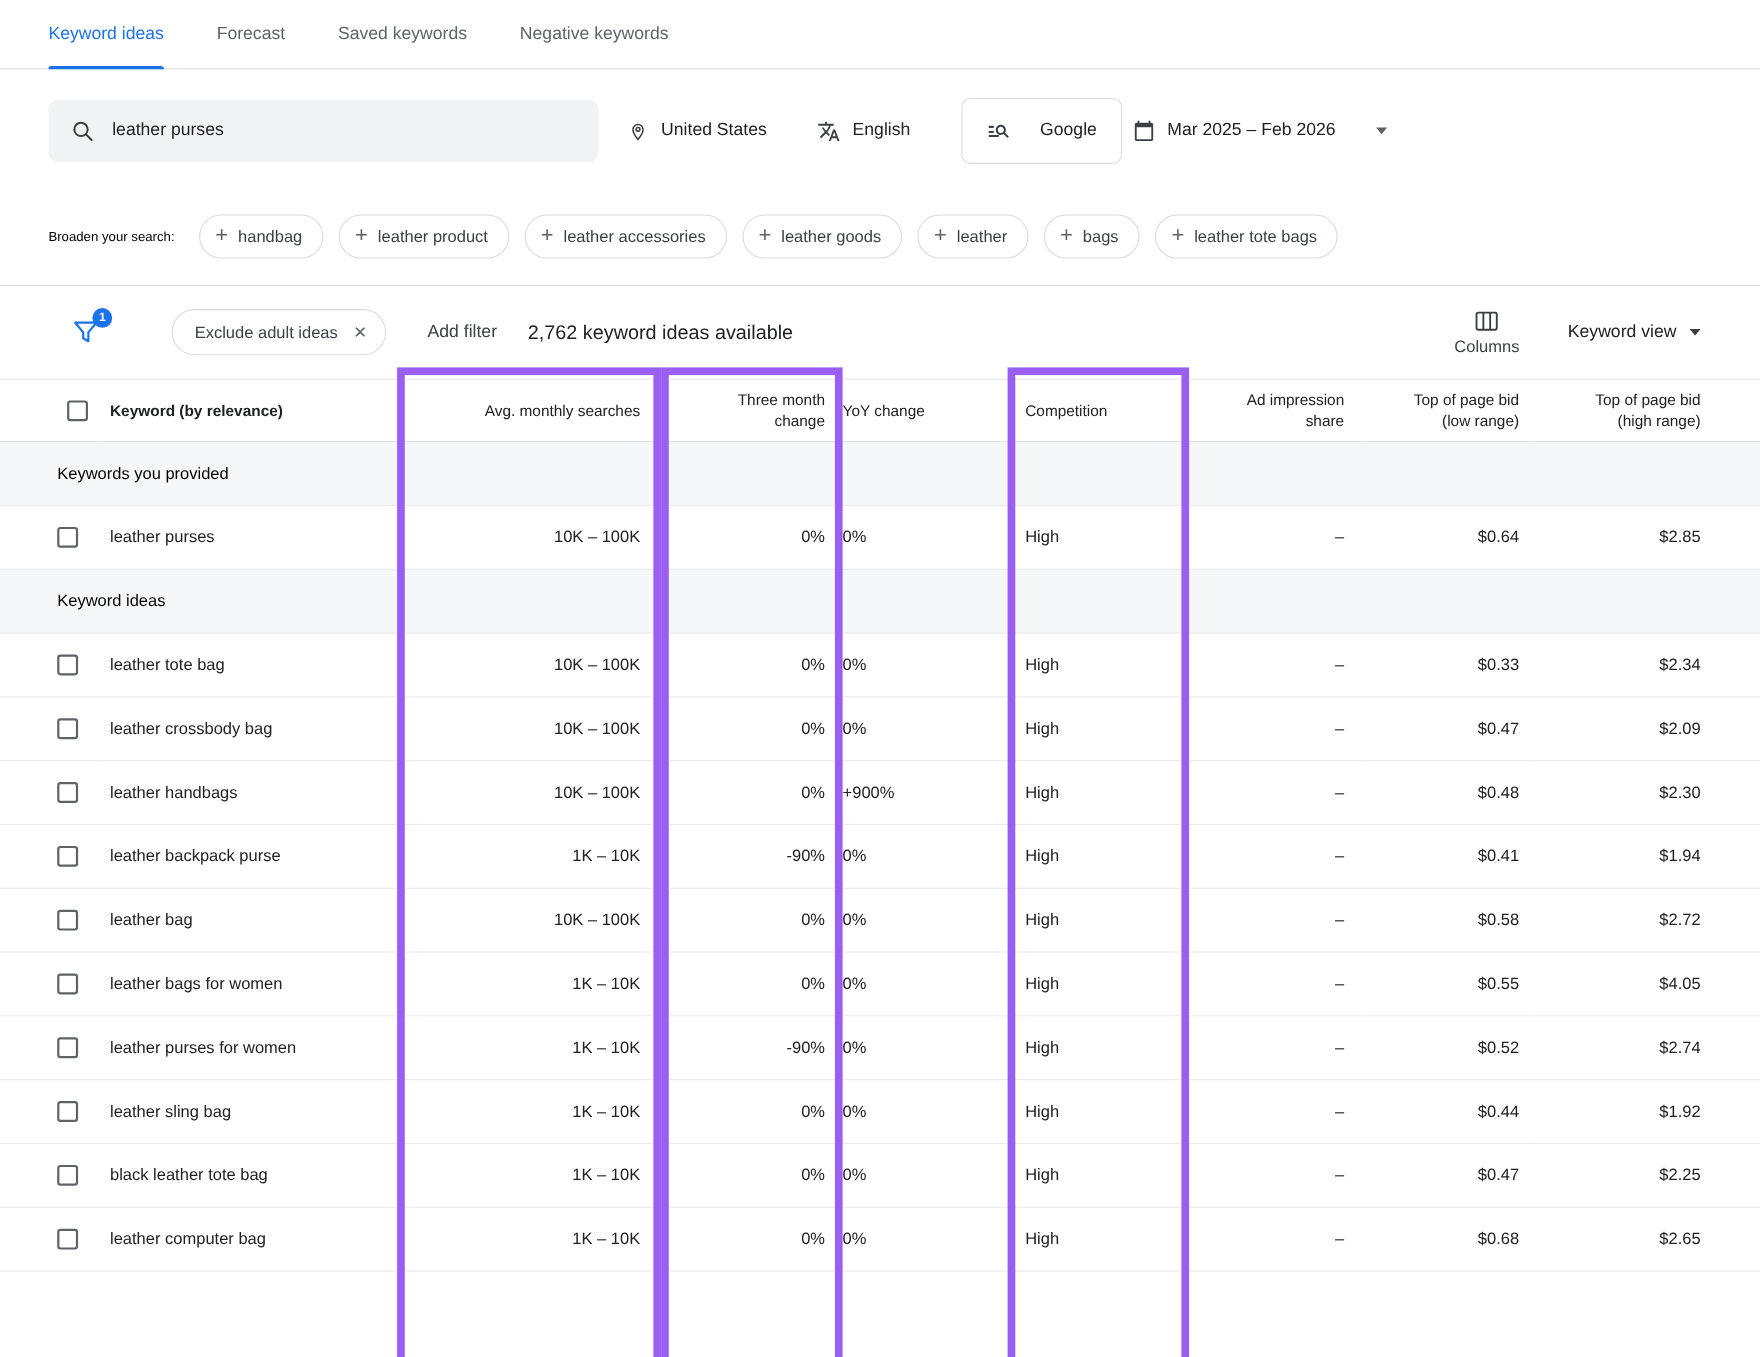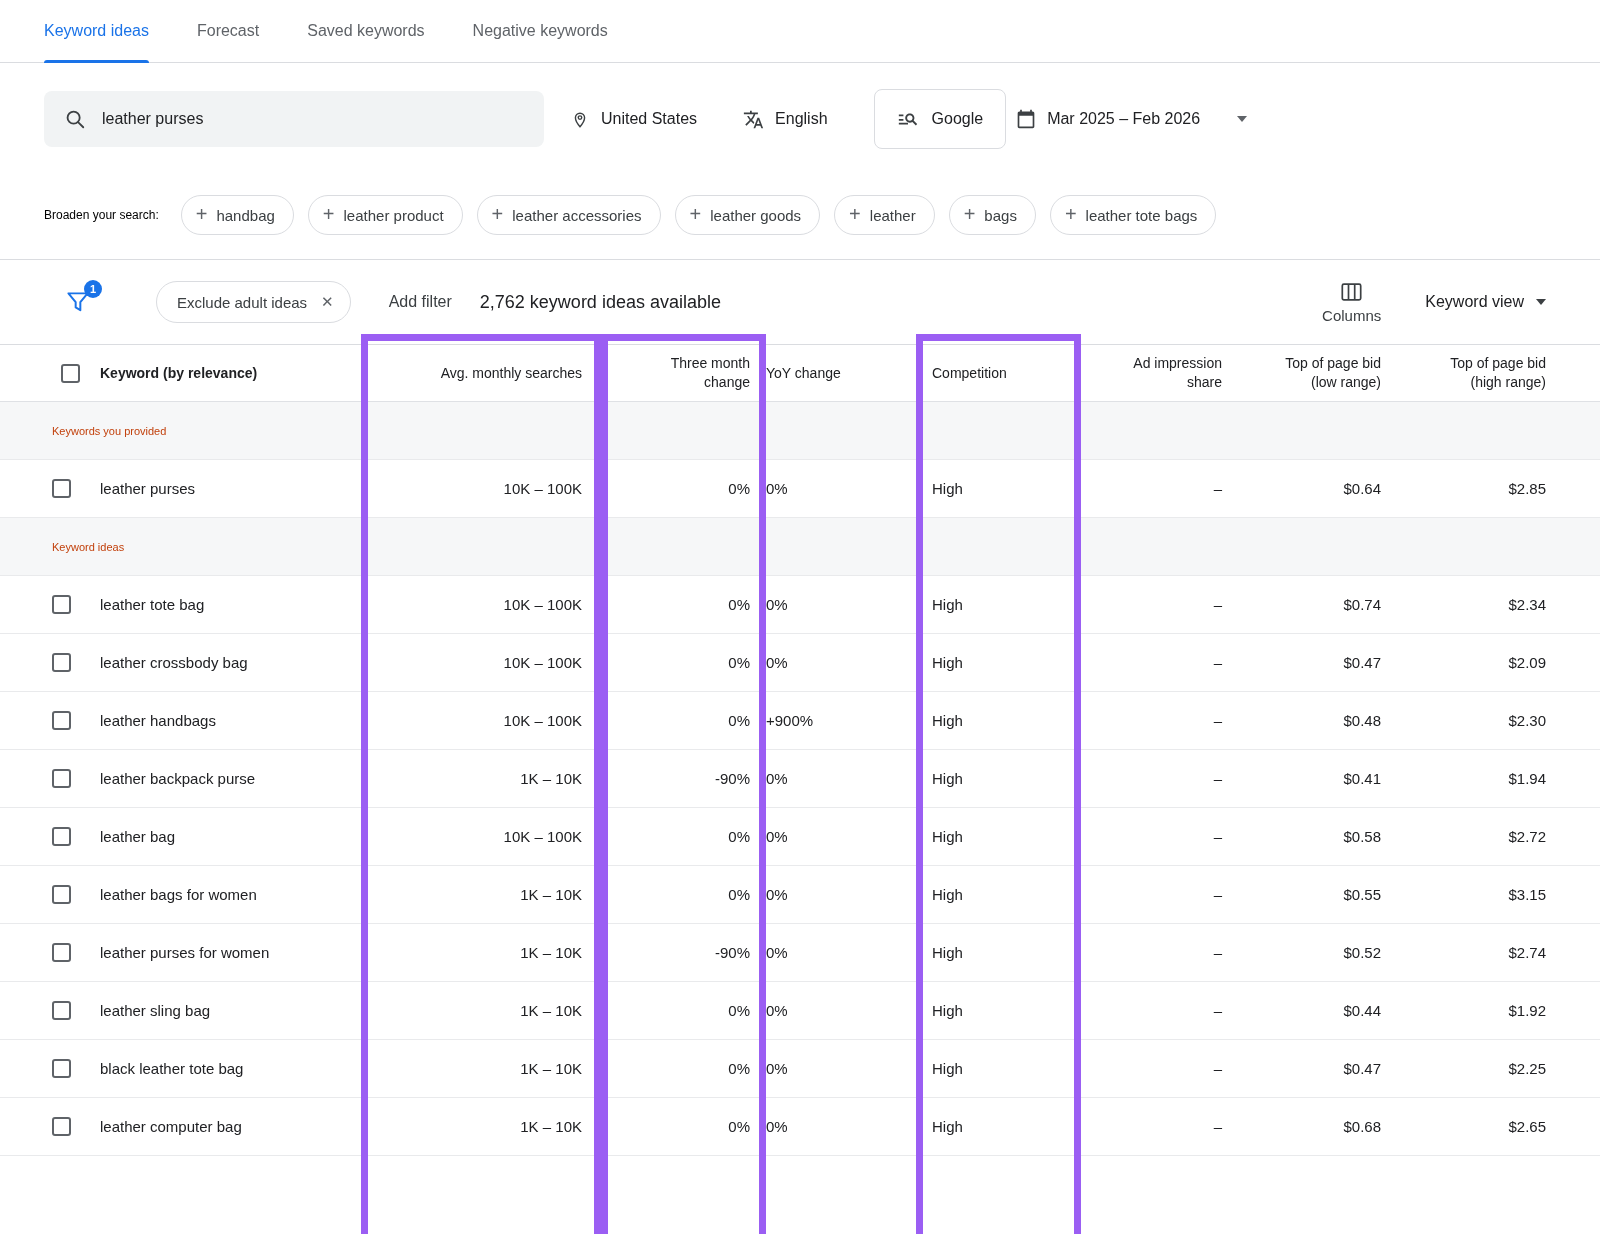--- a/index.html
+++ b/index.html
@@ -12,21 +12,21 @@
   .tab.active{color:var(--accent)}
   .tab .underline{display:none}
   .tab.active .underline{display:block;position:absolute;left:0;right:0;bottom:-1px;height:3px;background:var(--accent);border-radius:3px 3px 0 0}
 
   
   .search-row{display:flex;align-items:center;padding:26px 44px 22px}
   .search-box{display:flex;align-items:center;gap:16px;width:500px;height:56px;background:#f1f3f4;border-radius:8px;padding:0 20px;font-size:16px;color:#202124}
   .meta{display:flex;align-items:center;gap:11px;font-size:16px;color:#202124;white-space:nowrap}
   .meta.loc{margin-left:26px}
   .meta.lang{margin-left:46px}
-  .network-box{display:flex;align-items:center;gap:13px;height:60px;border:1px solid #dadce0;border-radius:8px;padding:0 22px;margin-left:46px;font-size:16px;color:#202124}
+  .network-box{display:flex;align-items:center;gap:27px;height:60px;border:1px solid #dadce0;border-radius:8px;padding:0 22px;margin-left:46px;font-size:16px;color:#202124}
   .meta.date{margin-left:10px}
   .caret-down{width:0;height:0;border-left:5px solid transparent;border-right:5px solid transparent;border-top:6px solid #5f6368}
   .date .caret-down{margin-left:26px}
 
   
   .broaden-row{display:flex;align-items:center;gap:14px;padding:24px 44px;border-bottom:1px solid #dadce0}
   .broaden-label{font-size:12px;color:#000000;margin-right:8px;white-space:nowrap}
   .chips{display:flex;align-items:center;gap:14px}
   .chip{display:flex;align-items:center;gap:9px;height:40px;padding:0 18px 0 14px;border:1px solid #dadce0;border-radius:20px;font-size:15px;color:#3c4043;background:#fff;cursor:pointer;white-space:nowrap}
   .chip .plus{font-size:20px;font-weight:400;color:#5f6368;line-height:1;margin-top:-2px}
@@ -42,21 +42,21 @@
   .columns-stack{margin-left:auto;display:flex;flex-direction:column;align-items:center;gap:4px;font-size:15px;color:#3c4043;cursor:pointer}
   .keyword-view{display:flex;align-items:center;gap:12px;margin-left:44px;font-size:16px;color:#202124;cursor:pointer;white-space:nowrap}
   .keyword-view .caret-down{border-top-color:#3c4043}
 
   
   .table-clip{height:852px;overflow:hidden}
   table{width:1600px;border-collapse:collapse;table-layout:fixed}
   thead th{height:57px;border-top:1px solid #dadce0;border-bottom:1px solid #dfe1e5;font-size:14px;font-weight:500;color:#202124;line-height:1.35;vertical-align:middle}
   td{height:58px;font-size:15px;color:#202124;vertical-align:middle}
   tr.data-row td{border-bottom:1px solid #e9eaec}
-  tr.section-row td{height:58px;background:#f6f7f8;border-bottom:1px solid #e9eaec;padding-left:52px;font-size:11px;color:#c2410c}
+  tr.section-row td{height:58px;background:#f6f7f8;border-bottom:1px solid #e9eaec;padding-left:52px;font-size:15px;color:#000000}
   
   th:nth-child(2),td:nth-child(2){text-align:left;padding-left:12px}
   th:nth-child(3),td:nth-child(3){text-align:right;padding-right:19px;}
   th:nth-child(4),td:nth-child(4){text-align:right;padding-right:16px;padding-left:30px}
   th:nth-child(5),td:nth-child(5){text-align:left;padding-right:10px}
   th:nth-child(6),td:nth-child(6){text-align:left;padding-left:16px}
   th:nth-child(7),td:nth-child(7){text-align:right;padding-right:15px;padding-left:30px}
   th:nth-child(8),td:nth-child(8){text-align:right;padding-right:14px;padding-left:30px}
   th:nth-child(9),td:nth-child(9){text-align:right;padding-right:54px;padding-left:50px}
   th.kw-h{font-weight:700}
@@ -253,21 +253,21 @@
           <td colspan="9">Keyword ideas</td>
         </tr>
         <tr class="data-row">
           <td><span class="checkbox"></span></td>
           <td>leather tote bag</td>
           <td>10K – 100K</td>
           <td>0%</td>
           <td>0%</td>
           <td>High</td>
           <td>–</td>
-          <td>$0.74</td>
+          <td>$0.33</td>
           <td>$2.34</td>
         </tr>
         <tr class="data-row">
           <td><span class="checkbox"></span></td>
           <td>leather crossbody bag</td>
           <td>10K – 100K</td>
           <td>0%</td>
           <td>0%</td>
           <td>High</td>
           <td>–</td>
@@ -309,21 +309,21 @@
         </tr>
         <tr class="data-row">
           <td><span class="checkbox"></span></td>
           <td>leather bags for women</td>
           <td>1K – 10K</td>
           <td>0%</td>
           <td>0%</td>
           <td>High</td>
           <td>–</td>
           <td>$0.55</td>
-          <td>$3.15</td>
+          <td>$4.05</td>
         </tr>
         <tr class="data-row">
           <td><span class="checkbox"></span></td>
           <td>leather purses for women</td>
           <td>1K – 10K</td>
           <td>-90%</td>
           <td>0%</td>
           <td>High</td>
           <td>–</td>
           <td>$0.52</td>

